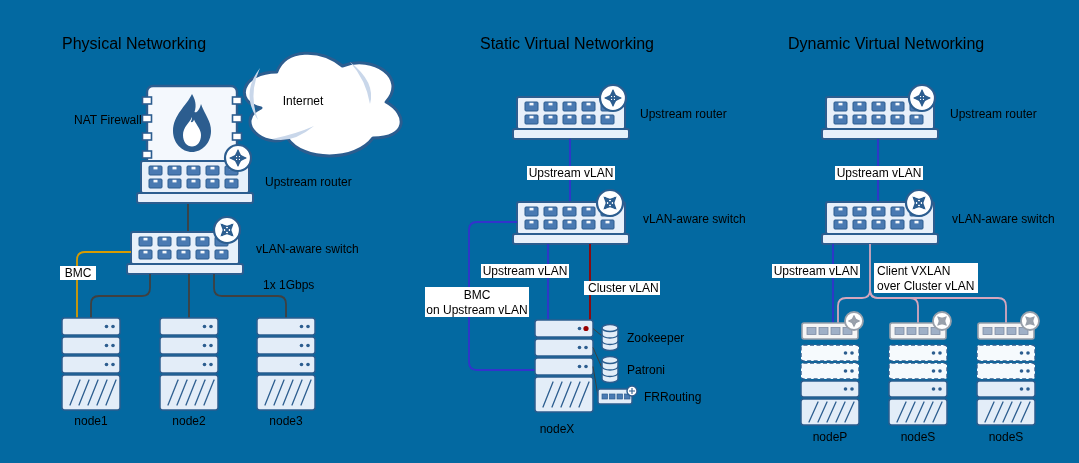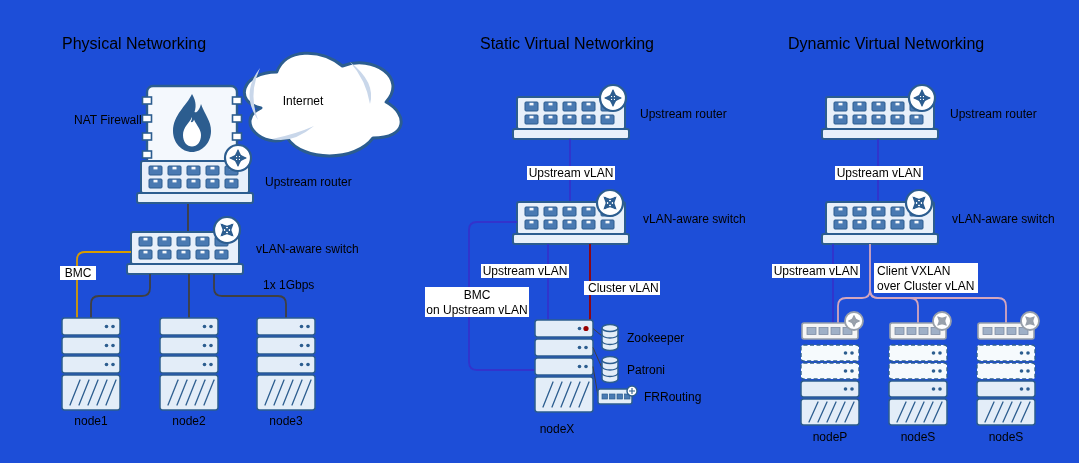--- a/index.html
+++ b/index.html
@@ -1,16 +1,16 @@
 <!DOCTYPE html>
 <html><head>
 <meta charset="utf-8">
 <style>
   html,body{margin:0;padding:0;background:#ffffff;}
-  .canvas{position:relative;width:1079px;height:463px;background:#1d4ed8;overflow:hidden;}
+  .canvas{position:relative;width:1079px;height:463px;background:#0369a1;overflow:hidden;}
   svg{display:block;}
   text{font-family:"Liberation Sans","DejaVu Sans",sans-serif;font-size:12px;fill:#000000;}
   .title{font-size:16px;}
   .dev{fill:#e8f0fa;stroke:#2c5d8f;stroke-width:2;}
   .dev15{fill:#e3edf8;stroke:#2c5d8f;stroke-width:1.5;}
   .devd{fill:#f6fafd;stroke:#2c5d8f;stroke-width:1.4;stroke-dasharray:4 2.5;}
   .dot{fill:#2c5d8f;}
   .hl{stroke:#2c5d8f;stroke-width:1.3;fill:none;stroke-linecap:round;}
   .lblbg{fill:#ffffff;}
   .eP{stroke:#404040;stroke-width:1.8;fill:none;}

